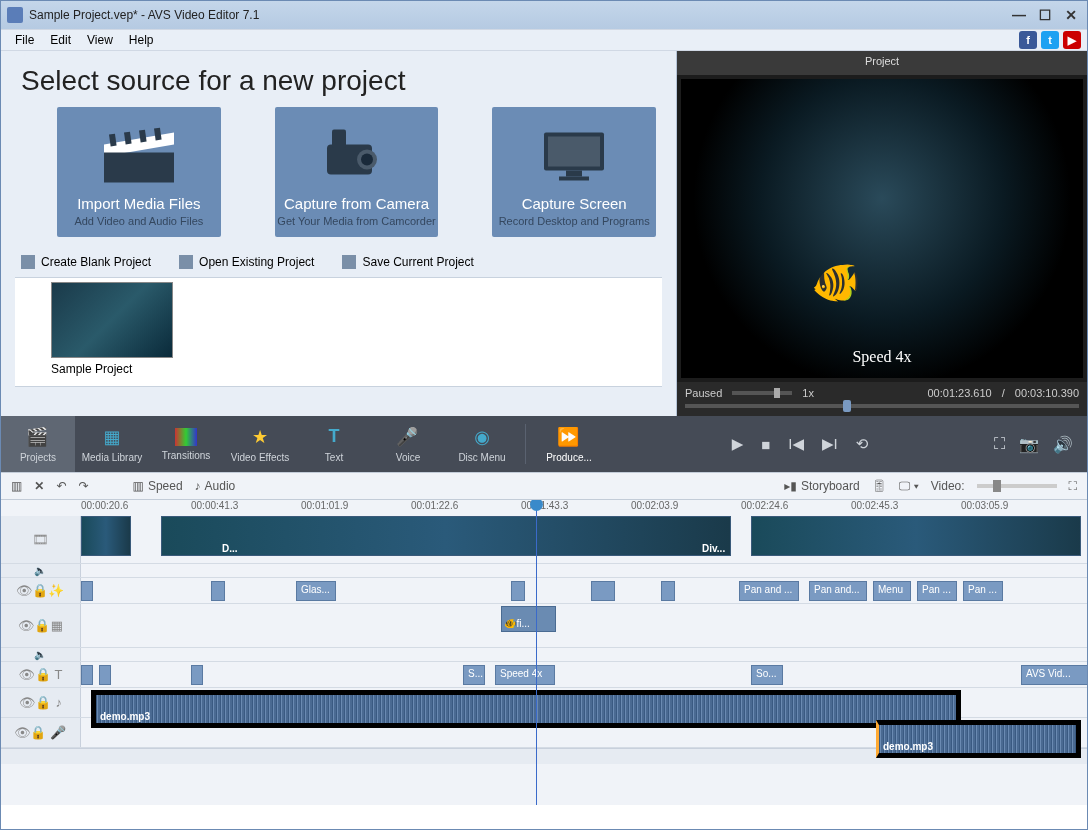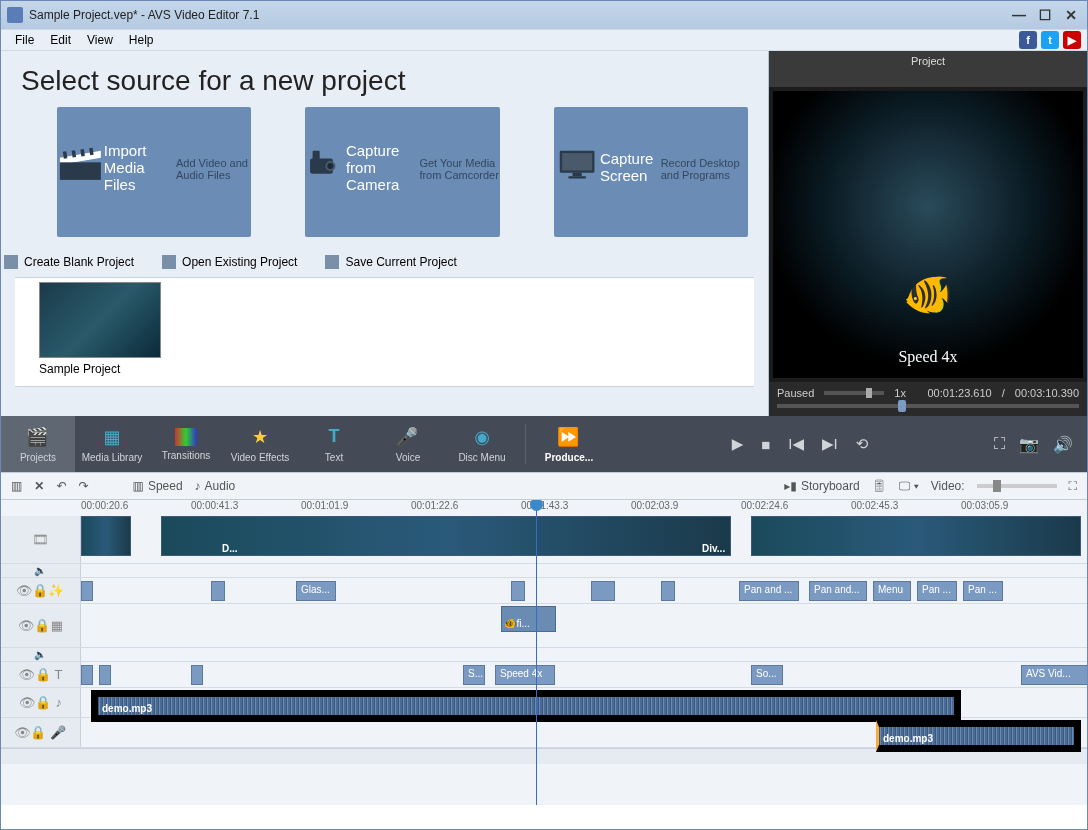--- a/index.html
+++ b/index.html
@@ -7,36 +7,36 @@
 .titlebar { height:28px; background:linear-gradient(#c4d6ea,#b5cae2); display:flex; align-items:center; padding:0 6px; font-size:12px; color:#222;}
 .titlebar .app-icon{width:16px;height:16px;background:#5a7db8;margin-right:6px;border-radius:2px;}
 .titlebar .spacer{flex:1;}
 .win-btn{width:20px;height:16px;margin-left:6px;display:flex;align-items:center;justify-content:center;color:#333;font-weight:bold;font-size:14px;cursor:pointer;}
 .menubar{height:22px;background:#e9eff7;border-top:1px solid #d0d8e4;border-bottom:1px solid #d0d8e4;display:flex;align-items:center;padding:0 6px;font-size:12px;}
 .menubar span{padding:2px 8px;cursor:pointer;}
 .menubar .mspacer{flex:1;}
 .social{width:18px;height:18px;border-radius:3px;margin-left:4px;display:flex;align-items:center;justify-content:center;color:#fff;font-size:11px;font-weight:bold;}
 .fb{background:#3b5998;}.tw{background:#1da1f2;}.yt{background:#cc0000;}
 .main-top{height:365px;display:flex;}
-.left-pane{width:768px;border-right:1px solid #b5c4d8;background:#e8eef6;display:flex;flex-direction:column;}
+.left-pane{width:676px;border-right:1px solid #b5c4d8;background:#e8eef6;display:flex;flex-direction:column;}
 .heading{font-size:28px;color:#222;padding:14px 20px 10px;}
 .srcrow{display:flex;gap:18px;padding:0 20px;}
-.srcbtn{width:205px;height:130px;background:#6b8cb5;border-radius:2px;display:flex;flex-direction:row;align-items:center;justify-content:flex-end;padding-bottom:10px;cursor:pointer;margin-left:36px;}
+.srcbtn{width:205px;height:130px;background:#6b8cb5;border-radius:2px;display:flex;flex-direction:column;align-items:center;justify-content:flex-end;padding-bottom:10px;cursor:pointer;margin-left:36px;}
 .srcbtn .ico{width:80px;height:65px;margin-bottom:8px;}
 .srcbtn .t1{color:#fff;font-size:15px;}
 .srcbtn .t2{color:#34475f;font-size:11px;margin-top:3px;}
-.projlinks{display:flex;gap:28px;padding:18px 3px 8px;font-size:12px;}
+.projlinks{display:flex;gap:28px;padding:18px 20px 8px;font-size:12px;}
 .plink{display:flex;align-items:center;gap:6px;cursor:pointer;}
 .plink .pi{width:14px;height:14px;background:#7a8fa8;}
-.thumbwrap{padding:4px 24px;border-top:1px solid #c8d2de;border-bottom:1px solid #c8d2de;background:#fff;margin:0 14px;height:110px;display:flex;align-items:flex-start;gap:8px;}
+.thumbwrap{padding:4px 36px;border-top:1px solid #c8d2de;border-bottom:1px solid #c8d2de;background:#fff;margin:0 14px;height:110px;display:flex;align-items:flex-start;gap:8px;}
 .thumb{width:122px;}
 .thumb .timg{width:122px;height:76px;background:linear-gradient(135deg,#1a3a4a,#2a5a6a,#0a2a3a);border:1px solid #888;}
 .thumb .tlab{font-size:12px;padding-top:4px;}
 .right-pane{flex:1;background:#1c1c1c;display:flex;flex-direction:column;}
-.prev-head{height:36px;background:#3a3a3a;color:#ddd;font-size:11px;text-align:center;line-height:20px;}
+.prev-head{height:24px;background:#3a3a3a;color:#ddd;font-size:11px;text-align:center;line-height:20px;}
 .preview{flex:1;position:relative;background:radial-gradient(circle at 50% 40%,#2a4a5a 0%,#0a1a22 45%,#000 70%);margin:4px;}
 .fish{position:absolute;left:130px;top:180px;font-size:40px;}
 .speedlab{position:absolute;bottom:12px;left:0;right:0;text-align:center;color:#fff;font-size:16px;font-family:serif;}
 .prev-ctrl{height:22px;background:#2a2a2a;color:#ccc;font-size:11px;display:flex;align-items:center;padding:0 8px;gap:10px;}
 .prev-ctrl .pslide{flex:0 0 60px;height:4px;background:#555;position:relative;}
 .prev-ctrl .pslide::after{content:'';position:absolute;right:12px;top:-3px;width:6px;height:10px;background:#aaa;}
 .seekrow{height:12px;background:#2a2a2a;padding:0 8px;}
 .seek{height:4px;background:#555;position:relative;}
 .seek::after{content:'';position:absolute;left:40%;top:-4px;width:8px;height:12px;background:#7a9ac2;border-radius:2px;}
 .toolbar{height:56px;background:#454b56;display:flex;align-items:center;}
@@ -60,21 +60,21 @@
 .thead{width:80px;background:#e6ebf2;border-right:1px solid #c8d0dc;display:flex;align-items:center;justify-content:center;gap:4px;color:#888;font-size:13px;}
 .tbody{flex:1;position:relative;height:100%;}
 .vidtrack{height:48px;}
 .clip{position:absolute;top:2px;bottom:2px;background:#6a8bb2;border:1px solid #4a6b92;font-size:10px;color:#fff;display:flex;align-items:flex-end;padding:2px;overflow:hidden;}
 .thumbclip{position:absolute;top:0;height:40px;background:linear-gradient(90deg,#1a4a5a,#2a5a7a,#1a3a4a);border:1px solid #3a5a7a;}
 .fxtrack{height:26px;}
 .fxclip{position:absolute;top:3px;height:20px;background:#7a9ac2;border:1px solid #5a7aa2;font-size:10px;color:#fff;padding:2px 4px;white-space:nowrap;overflow:hidden;}
 .ovtrack{height:44px;}
 .txtrack{height:26px;}
 .audtrack{height:30px;}
-.audclip{position:absolute;top:2px;height:32px;background:#a21caf;border:7px solid #000000;overflow:hidden;}
+.audclip{position:absolute;top:2px;height:38px;background:#a21caf;border:5px solid #000000;overflow:hidden;}
 .wave{position:absolute;inset:0;background:repeating-linear-gradient(90deg,#3a5a82 0 1px,#6a8ab2 1px 2px,#4a6a92 2px 4px);}
 .audlab{position:absolute;bottom:1px;left:4px;font-size:10px;color:#fff;font-weight:bold;}
 .playhead{position:absolute;top:0;bottom:0;left:535px;width:1px;background:#3a6aca;z-index:5;}
 .playhead::before{content:'';position:absolute;top:-2px;left:-6px;width:13px;height:13px;background:#3a8aca;border-radius:50%;}
 .hscroll{height:16px;background:#e6ebf2;border-top:1px solid #c8d0dc;}
 </style>
 </head>
 <body>
 
 <div class="titlebar">
@@ -202,21 +202,21 @@
       <div class="tico" style="color:#fa3">🎤</div>
       <span>Voice</span>
     </div>
   <div class="tbtn">
       <div class="tico" style="color:#4ac">◉</div>
       <span>Disc Menu</span>
     </div>
   <div class="tb-sep"></div>
   <div class="tbtn">
       <div class="tico" style="color:#fa3">⏩</div>
-      <span style="font-weight:bold;color:#fff">Produce...</span>
+      <span style="font-weight:normal;color:#fff">Produce...</span>
     </div>
   <div class="playctrls">
     <span>▶</span>
     <span>■</span>
     <span>I◀</span>
     <span>▶I</span>
     <span>⟲</span>
   </div>
   <div class="rtools">
     <span>⛶</span>

